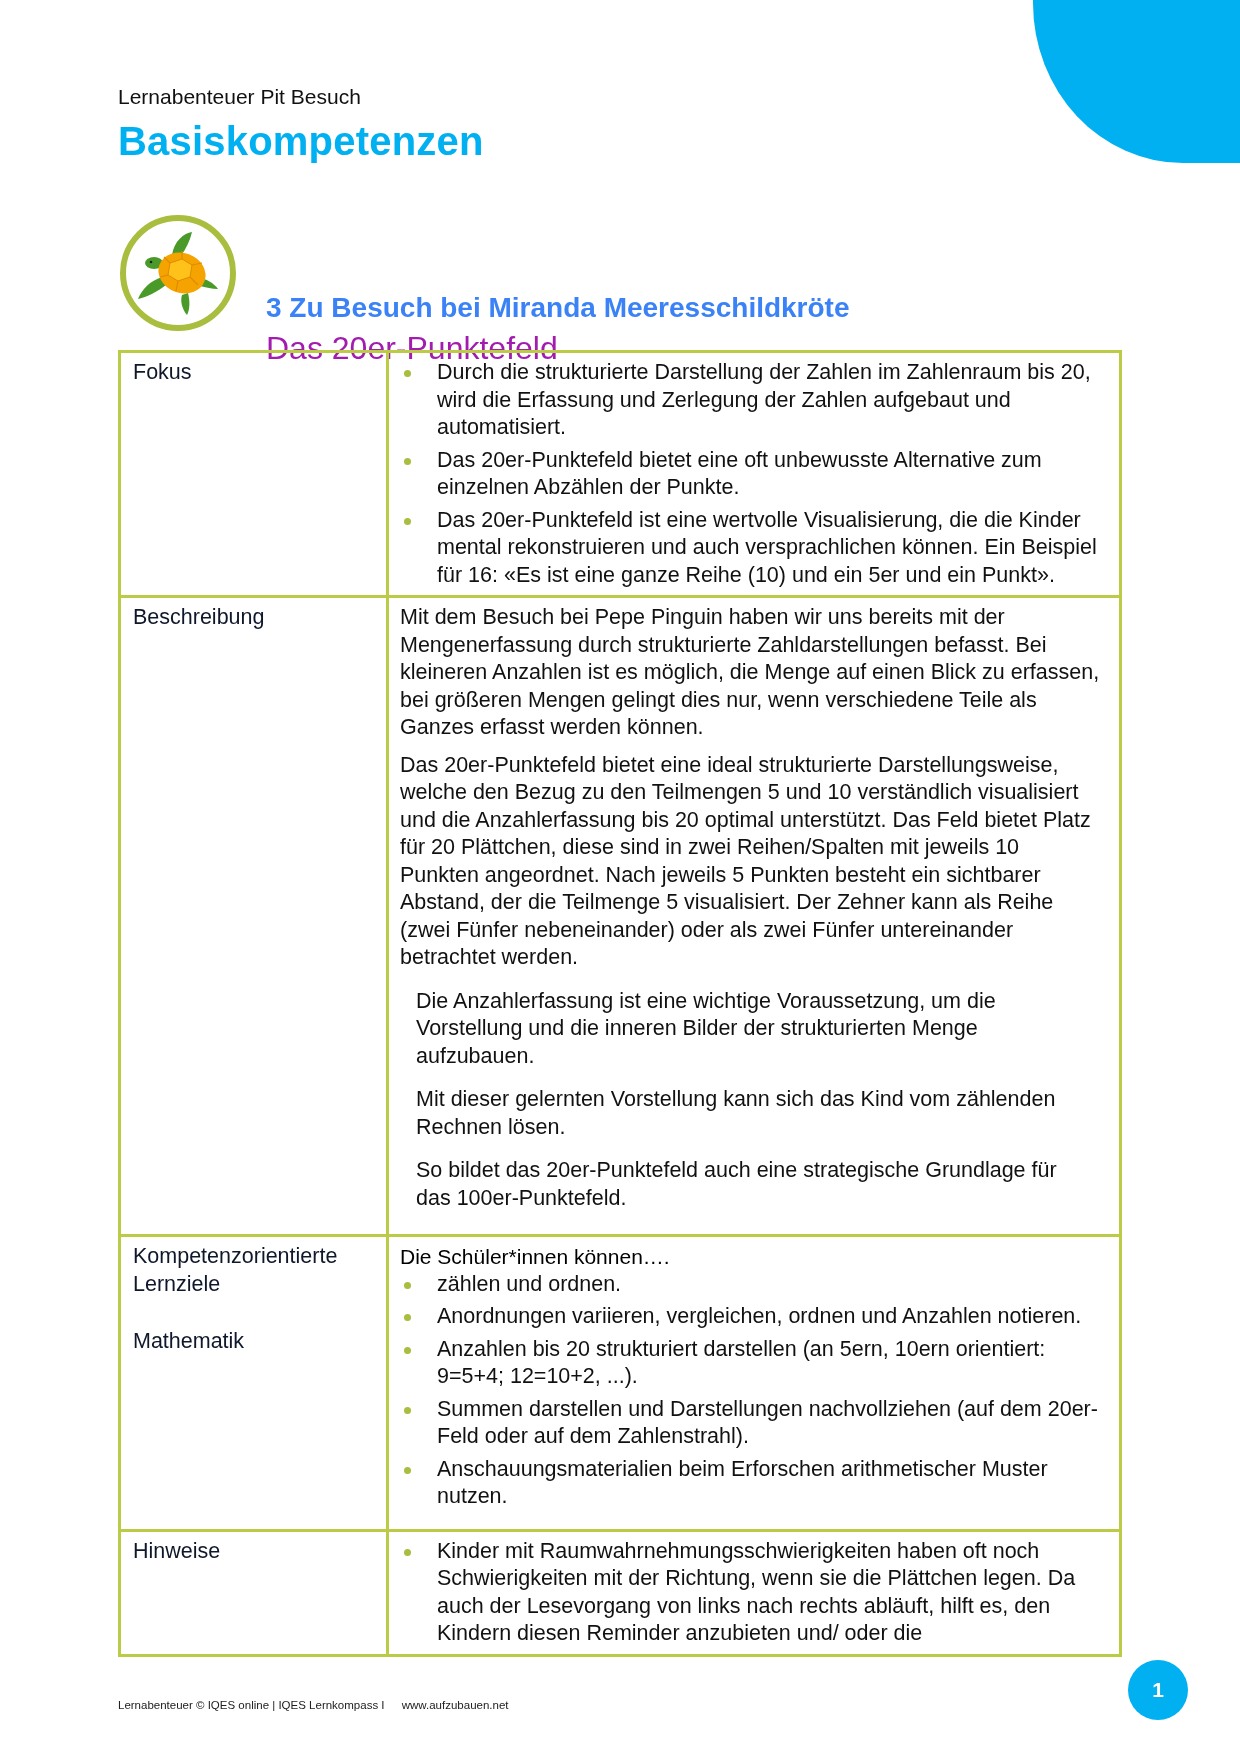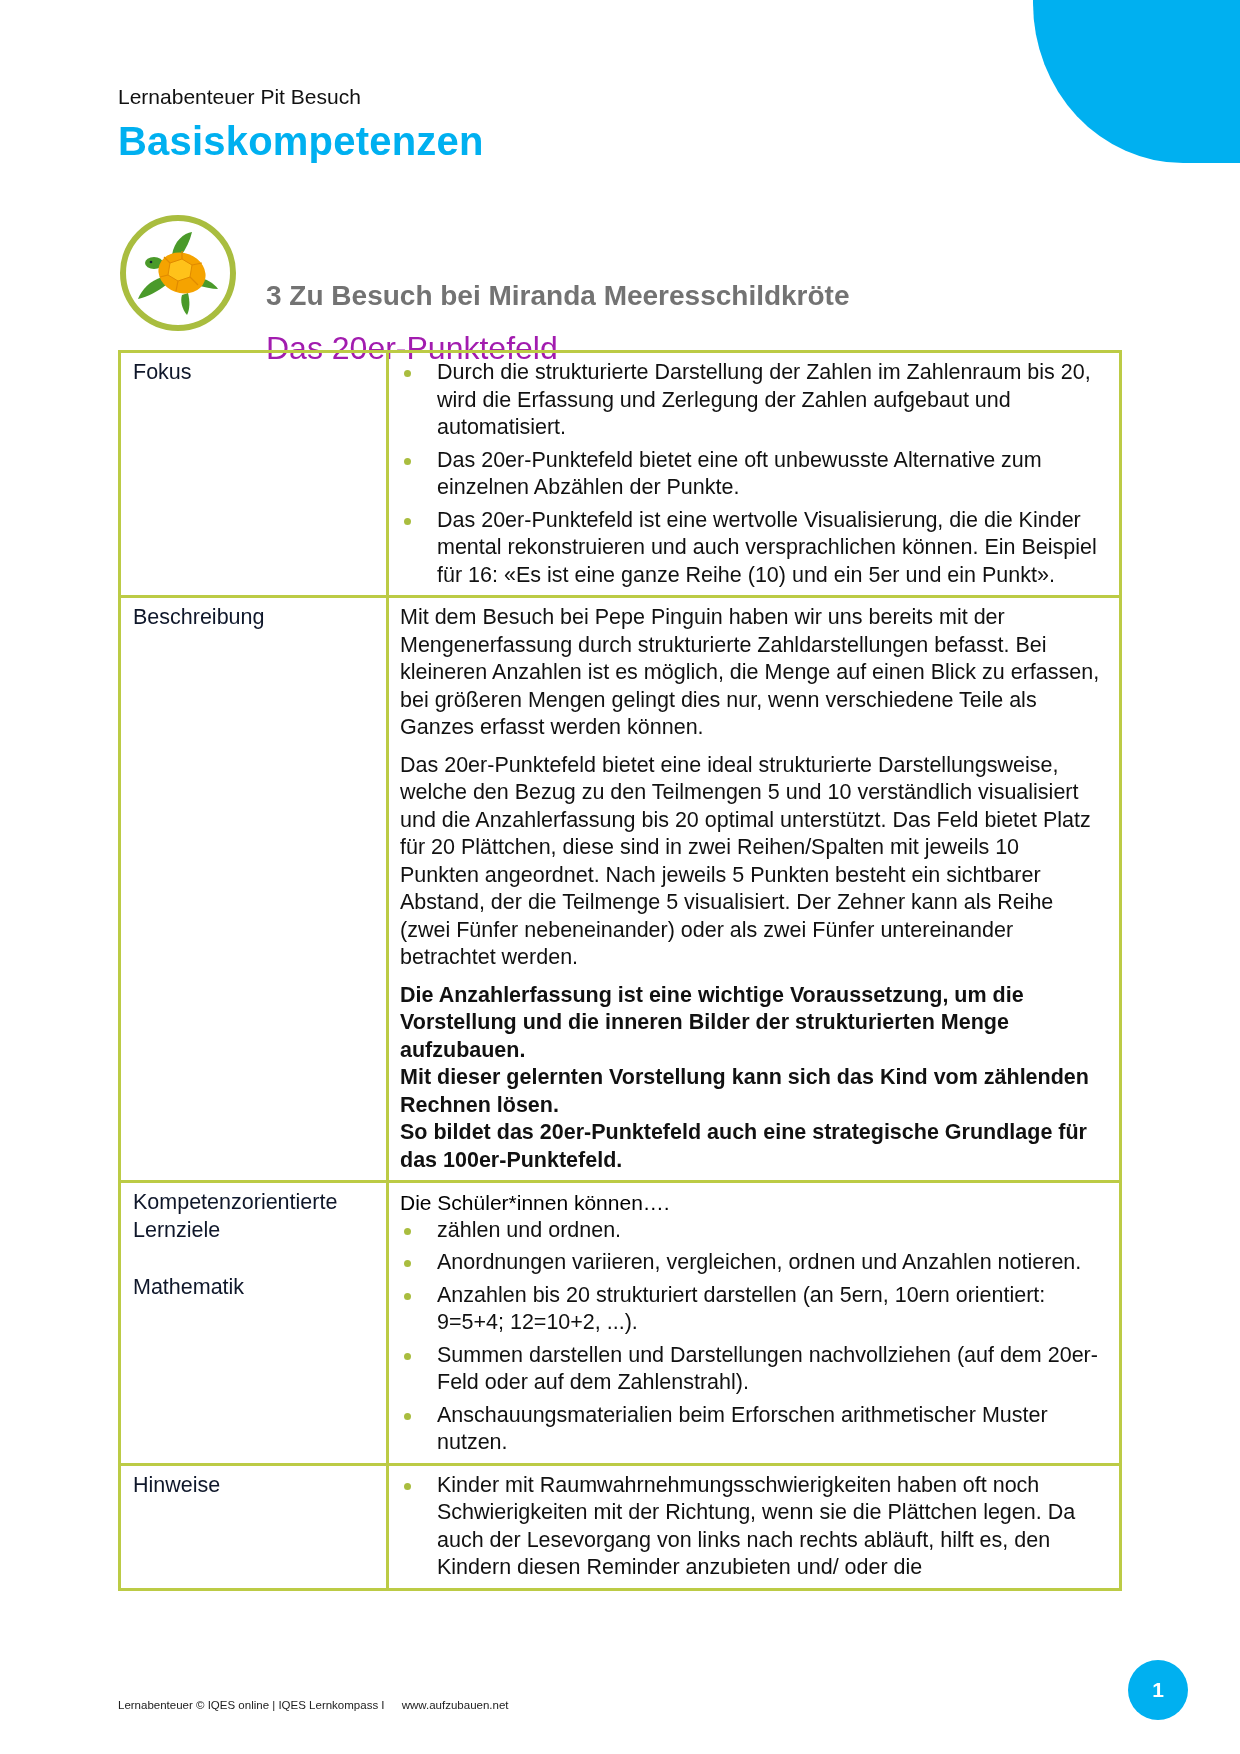--- a/index.html
+++ b/index.html
@@ -11,39 +11,39 @@
     position: absolute; left: 1033px; top: -10px; width: 300px; height: 173px;
     background: #00b0f0; border-bottom-left-radius: 150px 160px;
   }
   .brand { position: absolute; left: 118px; top: 85px; font-size: 21px; color: #111; }
   .title { position: absolute; left: 118px; top: 119px; font-size: 40px; font-weight: bold; color: #00b0f0; letter-spacing: 0.2px; }
   .logo {
     position: absolute; left: 120px; top: 215px; width: 116px; height: 116px;
     border-radius: 50%; border: 6px solid #a9bd3f; box-sizing: border-box; background: #fff;
   }
   .logo svg { position: absolute; left: 6px; top: 6px; }
-  .unit-title { position: absolute; left: 266px; top: 280px; font-size: 28px; font-weight: bold; color: #737373; text-align: center; }
+  .unit-title { position: absolute; left: 266px; top: 292px; font-size: 28px; font-weight: bold; color: #3b82f6; text-align: center; }
   .unit-sub { position: absolute; left: 266px; top: 330px; font-size: 32px; color: #a21caf; }
   table.grid {
     position: absolute; left: 118px; top: 350px; width: 1004px;
     border-collapse: collapse; table-layout: fixed;
   }
   table.grid td {
     border: 3px solid #bccb45; vertical-align: top; font-size: 21.5px; line-height: 27.5px;
   }
   td.label { width: 243px; padding: 6px 10px 8px 12px; color: #0f172a; font-size: 23px; line-height: 29px; }
   td.content { padding: 6px 16px 6px 11px; color: #111; }
   ul.bul { list-style: none; margin: 0; padding: 0; }
   ul.bul li { position: relative; padding-left: 37px; margin-bottom: 5px; }
   ul.bul li::before {
     content: ""; position: absolute; left: 4px; top: 11px; width: 7px; height: 7px;
     border-radius: 50%; background: #a9bd3f;
   }
   p.para { margin: 0 0 10px 0; }
-  p.para.tight { margin: 0; font-weight: bold; }
+  p.para.tight { margin: 16px; }
   .intro { color: #000000; font-size: 21px; margin-bottom: 0; }
   .spacer { height: 30px; }
   .footer { position: absolute; left: 118px; top: 1699px; font-size: 11.5px; color: #222; }
   .footer .url { margin-left: 14px; }
   .page-num {
     position: absolute; left: 1128px; top: 1660px; width: 60px; height: 60px; border-radius: 50%;
     background: #00b0f0; color: #fff; font-weight: bold; font-size: 21px;
     display: flex; align-items: center; justify-content: center;
   }
 </style>
@@ -103,21 +103,21 @@
       <div class="spacer"></div>
       <div>Mathematik</div>
     </td>
     <td class="content">
       <div class="intro">Die Schüler*innen können….</div>
       <ul class="bul">
         <li>zählen und ordnen.</li>
         <li>Anordnungen variieren, vergleichen, ordnen und Anzahlen notieren.</li>
         <li>Anzahlen bis 20 strukturiert darstellen (an 5ern, 10ern orientiert: 9=5+4; 12=10+2, ...).</li>
         <li>Summen darstellen und Darstellungen nachvollziehen (auf dem 20er-Feld oder auf dem Zahlenstrahl).</li>
-        <li style="margin-bottom:0">Anschauungsmaterialien beim Erforschen arithmetischer Muster nutzen.</li>
+        <li style="margin-bottom:12px">Anschauungsmaterialien beim Erforschen arithmetischer Muster nutzen.</li>
       </ul>
     </td>
   </tr>
   <tr>
     <td class="label">Hinweise</td>
     <td class="content">
       <ul class="bul">
         <li style="margin-bottom:0">Kinder mit Raumwahrnehmungsschwierigkeiten haben oft noch Schwierigkeiten mit der Richtung, wenn sie die Plättchen legen. Da auch der Lesevorgang von links nach rechts abläuft, hilft es, den Kindern diesen Reminder anzubieten und/ oder die</li>
       </ul>
     </td>

